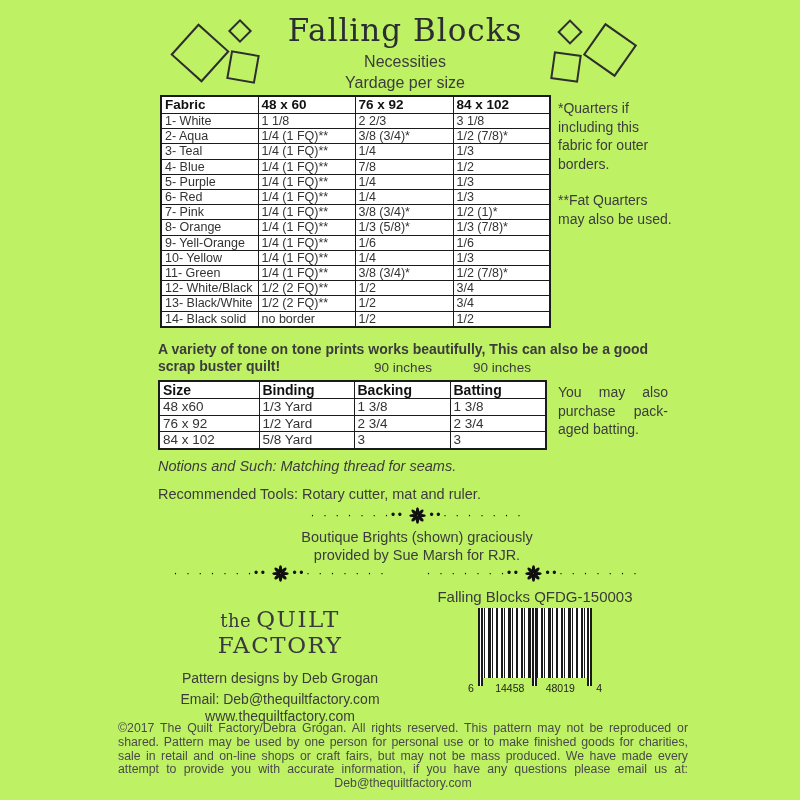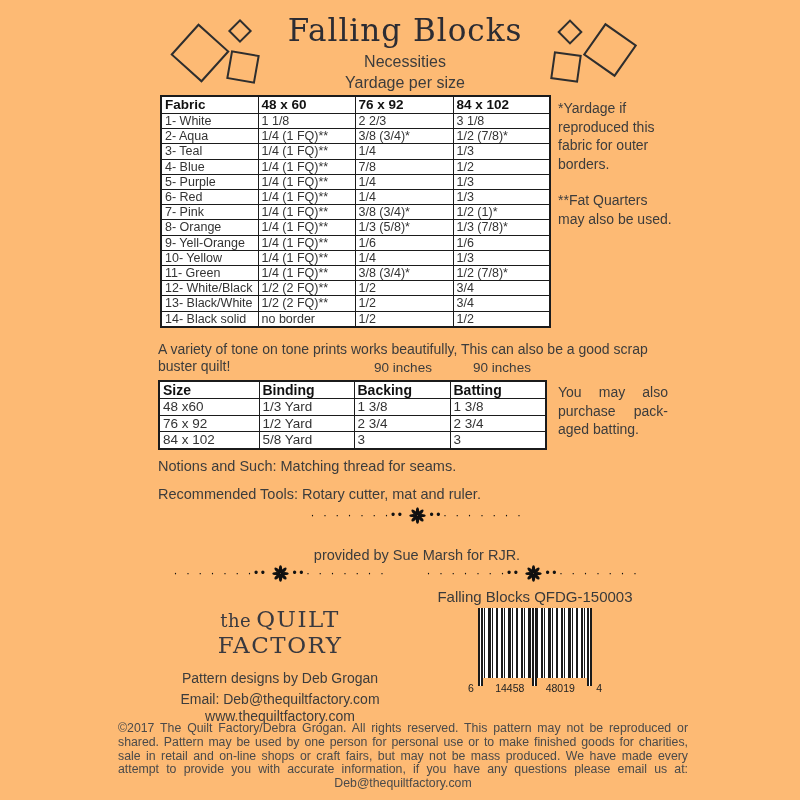--- a/index.html
+++ b/index.html
@@ -2,21 +2,21 @@
 <html><head>
 <meta charset="utf-8">
 <style>
   html,body{margin:0;padding:0;}
   body{
     width:800px;height:800px;background:#ffffff;
     font-family:"Liberation Sans", sans-serif;
     color:#3f3f3f;position:relative;overflow:hidden;
     -webkit-font-smoothing:antialiased;
   }
-  .sheet{position:absolute;inset:0;background:#fdba74;}
+  .sheet{position:absolute;inset:0;background:#bef264;}
 
   
   .deco{position:absolute;}
   .deco-left{left:158px;top:12px;}
   .deco-right{left:535px;top:6px;}
   .title{
     position:absolute;left:0;top:12px;width:810px;text-align:center;
     font-family:"DejaVu Serif", serif;font-size:31px;color:#2c2c33;
     letter-spacing:1px;
   }
@@ -36,27 +36,27 @@
   table.yardage td{height:14.2px;line-height:14.2px;}
   table.sizes{left:158px;top:380px;font-size:13.5px;}
   table.sizes th{font-size:14px;font-weight:bold;color:#111;height:16px;line-height:16px;margin-left:20px;}
   table.sizes td{height:15.5px;line-height:15.5px;}
 
   .note{position:absolute;font-size:14px;line-height:18.5px;color:#3c3c3c;}
   .note1{left:558px;top:99px;width:116px;}
   .note1 p{margin:0 0 18px 0;}
   .note2{left:558px;top:383px;width:110px;text-align:justify;}
 
-  .scrap{position:absolute;left:158px;top:341px;width:520px;font-size:14px;line-height:17px;color:#3c3c3c;}
+  .scrap{position:absolute;left:158px;top:341px;width:520px;font-size:14px;line-height:17px;color:#3c3c3c;font-weight:bold;}
   .inches{position:absolute;top:360px;width:100px;text-align:center;font-size:13.5px;color:#3c3c3c;}
   .in1{left:353px;}
   .in2{left:452px;}
 
   .plain-line{position:absolute;left:158px;font-size:14.5px;color:#3c3c3c;}
-  .notions{top:458px;}
+  .notions{top:458px;font-style:italic;}
   .tools{top:486px;}
 
   
   .divider{position:absolute;display:flex;align-items:center;justify-content:center;gap:4px;height:18px;}
   .div1{left:117px;top:506px;width:600px;}
   .div-bl{left:184px;top:564px;width:192px;}
   .div-br{left:437px;top:564px;width:192px;}
   .ddots{font-size:12px;letter-spacing:2.5px;color:#111;white-space:pre;line-height:18px;}
   .flower{flex:0 0 auto;}
 
@@ -214,21 +214,21 @@
         <tr>
           <td>14- Black solid</td>
           <td>no border</td>
           <td>1/2</td>
           <td>1/2</td>
         </tr>
       </tbody>
     </table>
 
   <div class="note note1">
-    <p>*Yardage if reproduced this fabric for outer borders.</p>
+    <p>*Quarters if including this fabric for outer borders.</p>
     <p>**Fat Quarters may also be used.</p>
   </div>
 
   <div class="scrap">A variety of tone on tone prints works beautifully, This can also be a good scrap buster quilt!</div>
   <div class="inches in1">90 inches</div>
   <div class="inches in2">90 inches</div>
 
   <table class="tbl sizes">
     <colgroup>
         <col style="width:100px">
@@ -281,20 +281,21 @@
         <ellipse rx="1.9" ry="4.6" cy="-5" transform="rotate(135)"></ellipse>
         <ellipse rx="1.9" ry="4.6" cy="-5" transform="rotate(180)"></ellipse>
         <ellipse rx="1.9" ry="4.6" cy="-5" transform="rotate(225)"></ellipse>
         <ellipse rx="1.9" ry="4.6" cy="-5" transform="rotate(270)"></ellipse>
         <ellipse rx="1.9" ry="4.6" cy="-5" transform="rotate(315)"></ellipse>
       </g>
     </svg>
     <span class="ddots">••· · · · · · ·</span>
   </div>
 
+  <div class="credit cr1">Boutique Brights (shown) graciously</div>
   <div class="credit cr2">provided by Sue Marsh for RJR.</div>
 
   <div class="divider div-bl">
     <span class="ddots">· · · · · · ·••</span>
     <svg class="flower" width="17" height="17" viewBox="-10 -10 20 20">
       <g fill="#101010">
         <ellipse rx="1.9" ry="4.6" cy="-5"></ellipse>
         <ellipse rx="1.9" ry="4.6" cy="-5" transform="rotate(45)"></ellipse>
         <ellipse rx="1.9" ry="4.6" cy="-5" transform="rotate(90)"></ellipse>
         <ellipse rx="1.9" ry="4.6" cy="-5" transform="rotate(135)"></ellipse>

